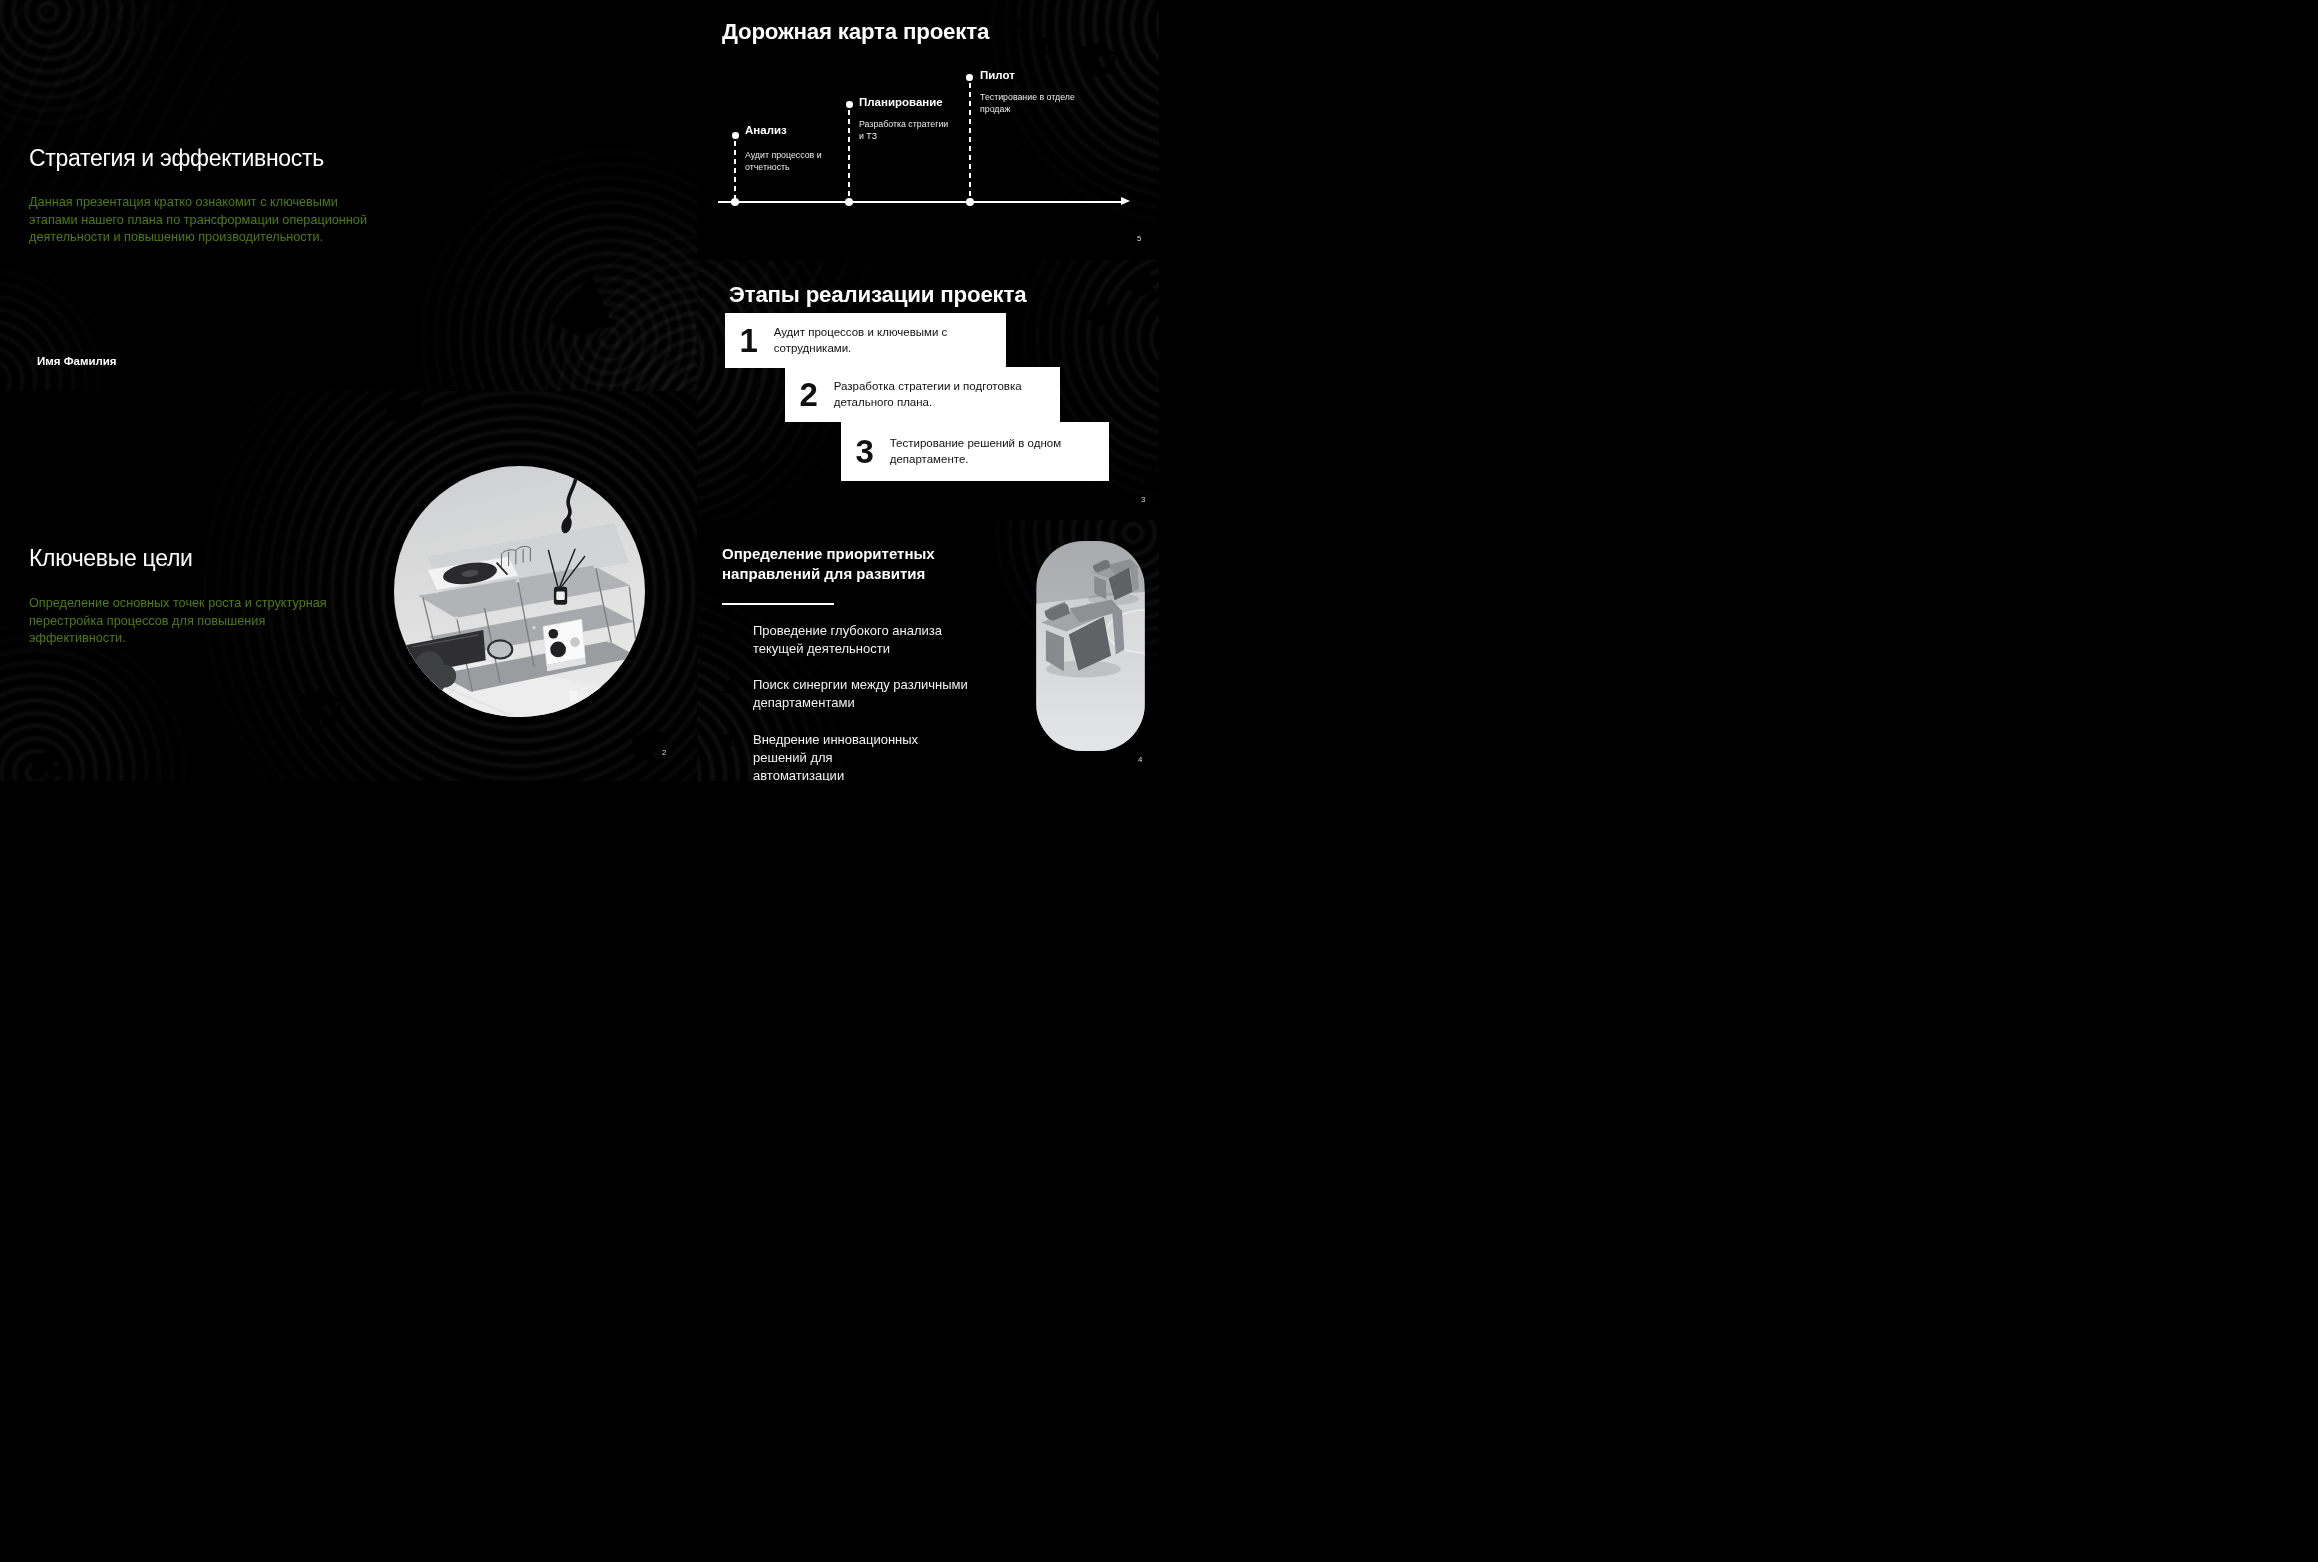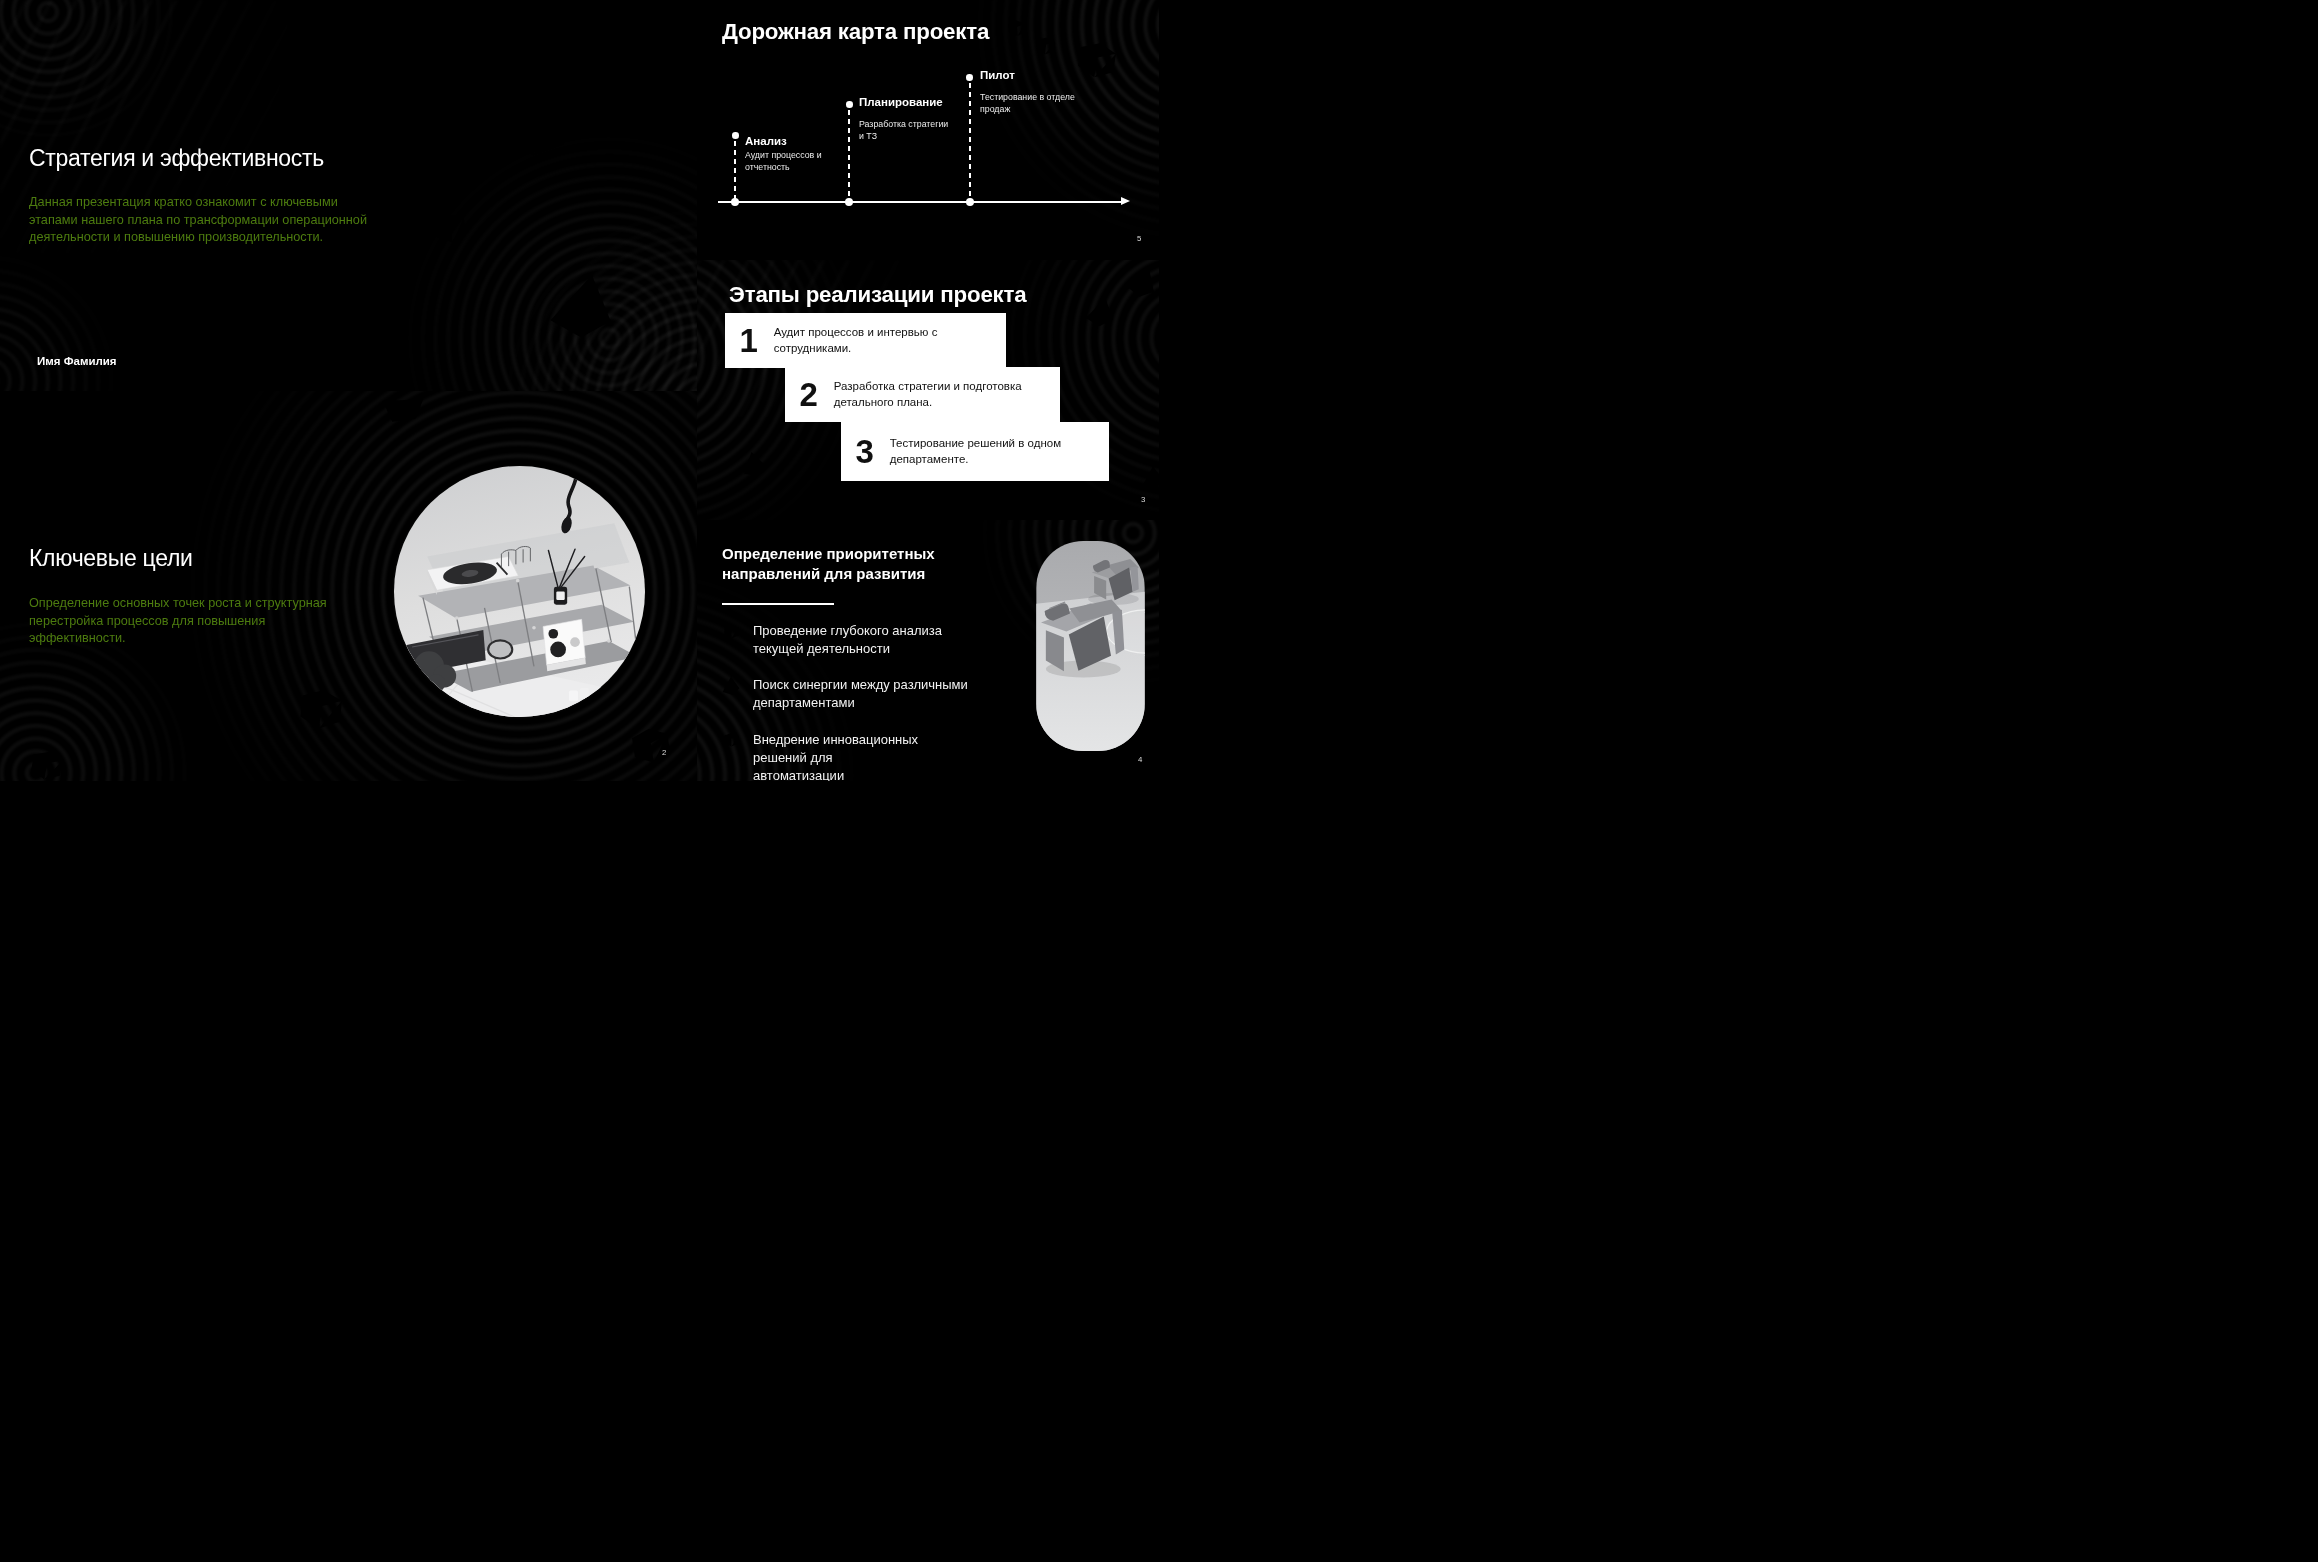--- a/index.html
+++ b/index.html
@@ -223,21 +223,21 @@
       </svg>
 
     <h1 class="t-mid" style="left:25px;top:19.3px;margin:0;">Дорожная карта проекта</h1>
 
     <div class="tl-line" style="left:20.5px;top:201px;width:405px;"></div>
     <div class="tl-arrow" style="left:424px;top:197px;"></div>
 
     <div class="dot" style="left:35px;top:132px;"></div>
     <div class="dash-v" style="left:37px;top:141px;height:58px;"></div>
     <div class="dot big" style="left:34px;top:198px;"></div>
-    <div class="ms-label" style="left:48px;top:135px;">Анализ</div>
+    <div class="ms-label" style="left:48px;top:124px;">Анализ</div>
     <div class="ms-desc prl" style="left:48px;top:150px;">Аудит процессов и
 отчетность</div>
 
     <div class="dot" style="left:149px;top:101px;"></div>
     <div class="dash-v" style="left:151px;top:110px;height:89px;"></div>
     <div class="dot big" style="left:148px;top:198px;"></div>
     <div class="ms-label" style="left:162px;top:96px;">Планирование</div>
     <div class="ms-desc prl" style="left:162px;top:119px;">Разработка стратегии
 и ТЗ</div>
 
@@ -269,21 +269,21 @@
         <use href="#pyrG"></use>
       </svg>
     <svg class="wire" style="left:128px;top:231px;transform:rotate(-4deg)" width="29" height="31" viewBox="0 0 100 96">
         <use href="#pyrG"></use>
       </svg>
 
     <h1 class="t-mid" style="left:32px;top:22.3px;margin:0;text-align:center;">Этапы реализации проекта</h1>
 
     <div class="step" style="left:28px;top:53px;width:281px;height:55px;">
       <div class="num">1</div>
-      <div class="txt prl">Аудит процессов и интервью с сотрудниками.</div>
+      <div class="txt prl">Аудит процессов и ключевыми с сотрудниками.</div>
     </div>
     <div class="step" style="left:88px;top:107px;width:275px;height:55px;">
       <div class="num">2</div>
       <div class="txt prl">Разработка стратегии и подготовка
 детального плана.</div>
     </div>
     <div class="step" style="left:144px;top:162px;width:268px;height:59px;">
       <div class="num">3</div>
       <div class="txt prl">Тестирование решений в одном
 департаменте.</div>

